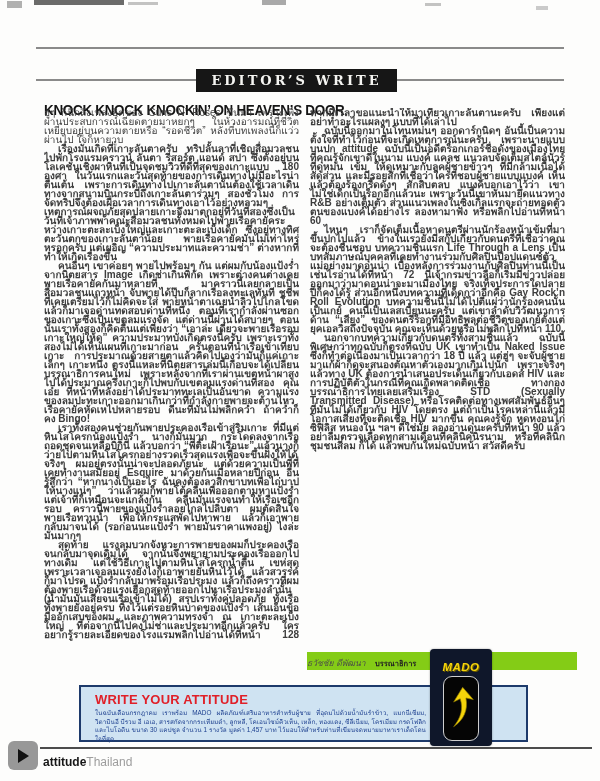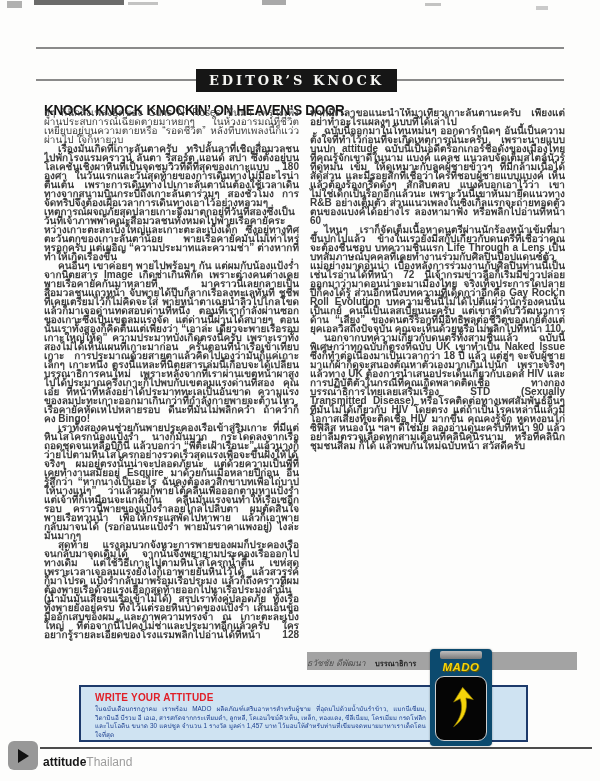--- a/index.html
+++ b/index.html
@@ -11,29 +11,29 @@
     display:flex;align-items:center;justify-content:center;z-index:2;}
   .section-banner span{color:#f5f5f2;font-family:"DejaVu Serif","Liberation Serif",serif;
     font-weight:700;font-size:13px;letter-spacing:3px;white-space:nowrap;}
   .headline{position:absolute;left:44px;top:101px;width:530px;color:#141414;
     font-weight:700;font-size:14px;letter-spacing:-0.3px;transform:scale(0.96,1.08);transform-origin:left top;white-space:nowrap;}
   .article{position:absolute;left:44px;top:108px;width:521px;height:544px;overflow:hidden;
     column-count:2;column-gap:11px;column-fill:auto;text-align:justify;
     font-size:10px;line-height:9px;color:#3d3d3d;}
   .article p{margin:0;}
   .article p + p{text-indent:14px;font-weight:bold;}
-  .signature{position:absolute;left:307px;top:652px;width:270px;color:#333;background:#a3a3a3;z-index:1;}
+  .signature{position:absolute;left:307px;top:652px;width:270px;color:#333;background:#84cc16;z-index:1;}
   .signature .sig-name{font-family:"DejaVu Serif","Liberation Serif",serif;font-style:italic;font-size:8.5px;color:#4a4a4a;}
   .signature .sig-title{font-weight:700;font-size:7.5px;color:#222;margin-left:5px;}
   .promo-box{position:absolute;left:79px;top:685px;width:449px;height:57px;box-sizing:border-box;
     background:#cfe3f2;border:2px solid #1d3a6b;padding:5px 100px 4px 14px;z-index:2;}
-  .promo-heading{color:#e02028;font-weight:700;font-size:10px;letter-spacing:0.2px;margin-bottom:2px;}
+  .promo-heading{color:#e02028;font-weight:700;font-size:13px;letter-spacing:0.2px;margin-bottom:2px;}
   .promo-body{color:#1c3f8f;font-size:6.4px;line-height:8.6px;text-align:justify;}
-  .mado{position:absolute;left:430px;top:649px;width:62px;height:97px;background:#0c4a6e;
-    border-radius:4px;z-index:3;box-shadow:0 0 2px rgba(0,0,0,.4);display:flex;flex-direction:column;}
+  .mado{position:absolute;left:430px;top:649px;width:62px;height:97px;background:#0f172a;
+    border-radius:4px;z-index:3;box-shadow:0 0 2px rgba(0,0,0,.4);display:flex;flex-direction:column;align-items:center;}
   .mado-cap{height:8px;margin:2px 10px 0 10px;background:linear-gradient(#bdbdbd,#7a7a7a);border-radius:2px;}
   .mado-brand{color:#f5d40a;font-weight:800;font-size:11.5px;text-align:center;letter-spacing:0.5px;
     font-style:italic;margin-top:2px;text-shadow:1px 1px 0 #6b5a00;}
   .mado-panel{flex:1;margin:3px 5px 5px 5px;background:#050505;border:1px solid #cfcfcf;
     border-radius:9px;display:flex;align-items:center;justify-content:center;}
   .footer-play{position:absolute;left:8px;top:741px;width:30px;height:29px;background:#989898;
     border-radius:6px;display:flex;align-items:center;justify-content:center;z-index:2;}
   .footer-rule{position:absolute;left:40px;top:747px;width:552px;height:2px;background:#4c4c4c;}
   .footer-brand{position:absolute;left:43px;top:755px;font-size:12px;}
   .footer-brand .b{font-weight:700;color:#161616;}
@@ -47,21 +47,21 @@
   <div class="smudge" style="left:7px;top:1px;width:15px;height:7px;opacity:.45;"></div>
   <div class="smudge" style="left:34px;top:0;width:90px;height:5px;opacity:.75;background:#3a3a3a;"></div>
   <div class="smudge" style="left:128px;top:2px;width:30px;height:3px;opacity:.35;"></div>
   <div class="smudge" style="left:262px;top:0;width:24px;height:5px;opacity:.5;"></div>
   <div class="smudge" style="left:425px;top:3px;width:16px;height:3px;opacity:.35;"></div>
   <div class="smudge" style="left:536px;top:6px;width:12px;height:4px;opacity:.3;"></div>
 
   <div class="rule" style="left:36px;top:47px;width:528px;"></div>
   <div class="rule" style="left:36px;top:79px;width:528px;"></div>
   <div class="section-banner">
-    <span>EDITOR’S KNOCK</span>
+    <span>EDITOR’S WRITE</span>
   </div>
 
   <div class="headline">KNOCK KNOCK KNOCKIN’ ON HEAVEN’S DOOR</div>
 
   <div class="article">
     <p>ฮู่ๆ ก็นึกถึงเพลงฮิตของ Guns N’ Roses ขึ้นมา เพราะเพิ่งผ่านประสบการณ์เฉียดตายมาหยกๆ ในห้วงอารมณ์ที่ชีวิตเหยียบอยู่บนความตายหรือ “รอดชีวิต” หลังที่บทเพลงนี้ก็แว่วผ่านไป ใจก็หายวูบ</p>
     <p>เรื่องมันเกิดที่เกาะลันตาครับ ทริปลั้นลาที่เชิญสื่อมวลชนไปพักโรงแรมคราวน์ ลันตา รีสอร์ต แอนด์ สปา ซึ่งตั้งอยู่บนโลเคชั่นเชิงผาหินที่เป็นจุดชมวิวที่ดีที่สุดของเกาะแบบ 180 องศา ในวันแรกและวันสุดท้ายของการเดินทางไม่มีอะไรน่าตื่นเต้น เพราะการเดินทางไปเกาะลันตานั้นต้องใช้เวลาเดินทางจากสนามบินกระบี่ถึงเกาะลันตาร่วมๆ สองชั่วโมง การจัดทริปจึงต้องเผื่อเวลาการเดินทางเอาไว้อย่างหลวมๆ เหตุการณ์ผจญภัยสุดปลายเกาะจึงมาตกอยู่ที่วันที่สองซึ่งเป็นวันที่เจ้าภาพพาคณะสื่อมวลชนทั้งหมดไปพายเรือคายัคระหว่างเกาะตะละเบ็งใหญ่และเกาะตะละเบ็งเด็ก ซึ่งอยู่ทางทิศตะวันตกของเกาะลันตาน้อย พายเรือคายัคมันไม่เท่าไหร่หรอกครับ แต่เผอิญ “ความประมาทและความช่า” ต่างหากที่ทำให้เกิดเรื่องขึ้น</p>
     <p>คนอื่นๆ เขาค่อยๆ พายไปพร้อมๆ กัน แต่ผมกับน้องแป้งร่ำจากนิตยสาร Image เกิดช่าเกินพิกัด เพราะต่างคนต่างเคยพายเรือคายัคกันมาหลายที่ มาคราวนี้เลยกลายเป็นสื่อมวลชนแถวหน้า จับพายได้ปุ๊บก็ลากเรือลงทะเลทันที ชูชีพที่เคยเตรียมไว้ก็ไม่คิดจะใส่ พายหน้าตาเฉยนำลิ่วไปไกลโขด แล้วก็มาเจอด่านทดสอบด่านที่หนึ่ง ตอนที่เรากำลังผ่านซอกของเกาะซึ่งเป็นเขตลมแรงจัด แต่ด่านนี้ผ่านได้สบายๆ ตอนนั้นเราทั้งสองก็คิดตื้นแต่เพียงว่า “เอาล่ะ เดี๋ยวจะพายเรือรอบเกาะใหญ่ให้ดู” ความประมาทบังเกิดตรงนี้ครับ เพราะเราทั้งสองไม่ได้เห็นแผนที่เกาะมาก่อน ครั้นตอนที่นำเรือเข้าเทียบเกาะ การประมาณด้วยสายตาแล้วคิดไปเองว่ามันก็แค่เกาะเล็กๆ เกาะหนึ่ง ตรงนี้แหละที่นิตยสารเล่มนี้เกือบจะได้เปลี่ยนบรรณาธิการคนใหม่ เพราะหลังจากที่เราผ่านเขตหน้าผาสูงไปได้ประมาณครึ่งเกาะก็ไปพบกับเขตลมแรงด่านที่สอง คุณเอ๋ย ทีหน้าทีหลังอย่าได้ประมาททะเลเป็นอันขาด ความแรงของลมปะทะเกาะออกมาเกินกว่าที่กำลังกายพายจะต้านไหว เรือคายัคหัดเหไปหลายรอบ ดีนะที่มันไม่พลิกคว่ำ ถ้าคว่ำก็คง Bingo!</p>
     <p>เราทั้งสองคนช่วยกันพายประคองเรือเข้าสู่ริมเกาะ ที่มีแต่หินโสโครกน้องแป้งร่ำ นางก็มั่นมาก กระโดดลงจากเรือ ถอดชุดจนเหลือบิกินี่ แล้วบอกว่า “พี่ติ๊ะเฝ้าเรือนะ” แล้วนางก็ว่ายไปตามหินโสโครกอย่างรวดเร็วสุดแรงเพื่อจะขึ้นฝั่งให้ได้ จริงๆ ผมอยู่ตรงนั้นน่าจะปลอดภัยนะ แต่ด้วยความเป็นพี่ที่เคยทำงานสมัยอยู่ Esquire มาด้วยกันเมื่อหลายปีก่อน อื่นรู้สึกว่า “หากนางเป็นอะไร ฉันคงต้องลาสิกขาบทเพื่อไถ่บาปให้นางแน่ๆ” ว่าแล้วผมก็พายโต้คลื่นเพื่อออกตามหาแป้งร่ำ แต่เจ้าที่ก็เหมือนจะแกล้งกัน คลื่นมันแรงจนทำให้เรือเซอีกรอบ คราวนี้พายของแป้งร่ำลอยไกลไปลิบตา ผมตัดสินใจพายเรือทวนน้ำ เพื่อให้กระแสพัดไปหาพาย แล้วก็เอาพายกลับมาจนได้ (รอก่อนนะแป้งร่ำ พายมันราคาแพงอยู่) ไงล่ะ มั่นมากๆ</p>
     <p>สุดท้าย แรงลมบวกจังหวะการพายของผมก็ประคองเรือจนกลับมาจุดเดิมได้ จากนั้นจึงพยายามประคองเรือออกไปทางเดิม แต่ใช้วิธีเกาะไปตามหินโสโครกน้ำตื้น เขห่สุด เพราะเวลาเจอลมแรงยังไงก็เอาพายยันหินไว้ได้ แล้วสวรรค์ก็มาโปรด แป้งร่ำกลับมาพร้อมเรือประมง แล้วก็ถึงคราวที่ผมต้องพายเรือด้วยแรงเฮือกสุดท้ายออกไปหาเรือประมงลำนั้น (น้ำมันมันเสียจนเรือเข้าไม่ได้) สรุปเราทั้งคู่ปลอดภัย ทั้งเรือทั้งพายยังอยู่ครบ ทิ้งไว้แต่รอยหินบาดของแป้งร่ำ เส้นเอ็นข้อมืออักเสบของผม และภาพความทรงจำ ณ เกาะตะละเบ็งใหญ่ ที่ต่อจากนี้ไปคงไม่ช่าและประมาทอีกแล้วครับ ใครอยากรู้รายละเอียดของโรงแรมพลิกไปอ่านได้ที่หน้า 128 หากมีเวลาขอแนะนำให้มาเที่ยวเกาะลันตานะครับ เพียงแต่อย่าทำอะไรแผลงๆ แบบที่ได้เล่าไป</p>

